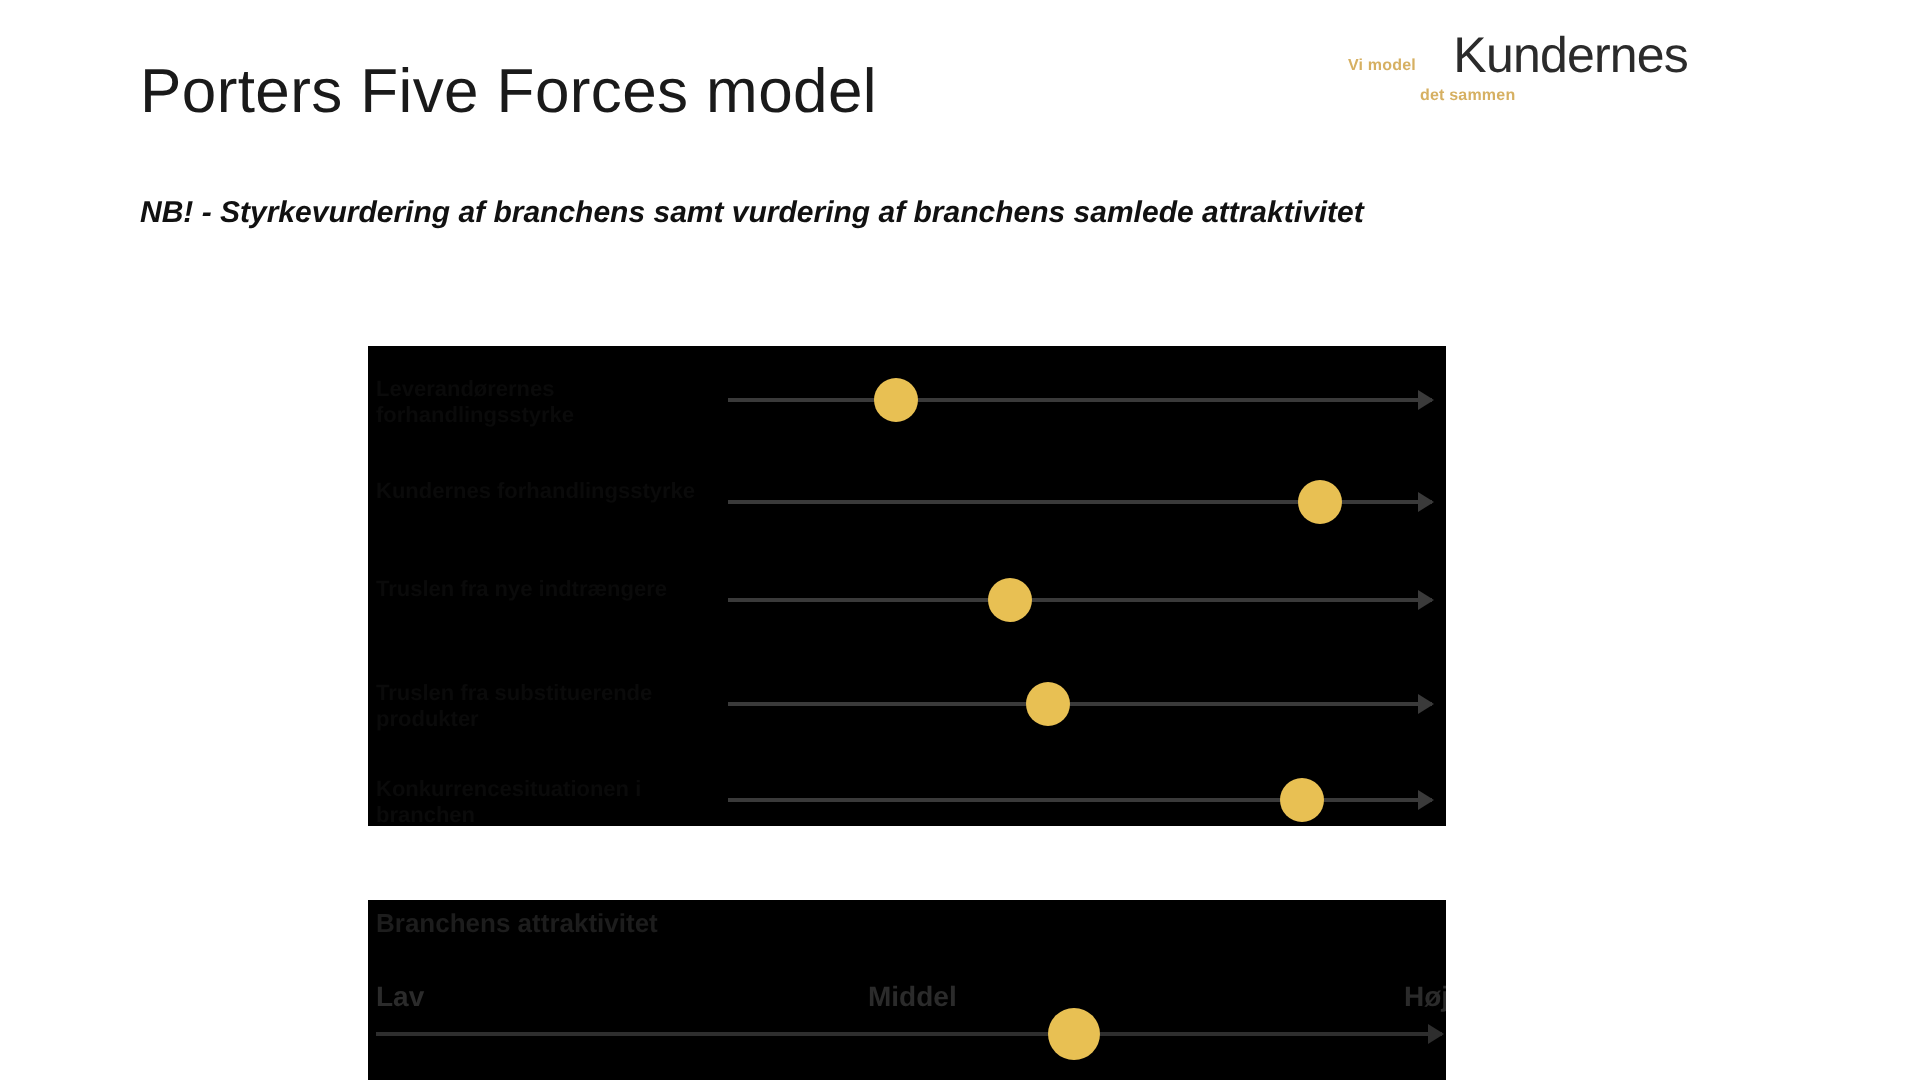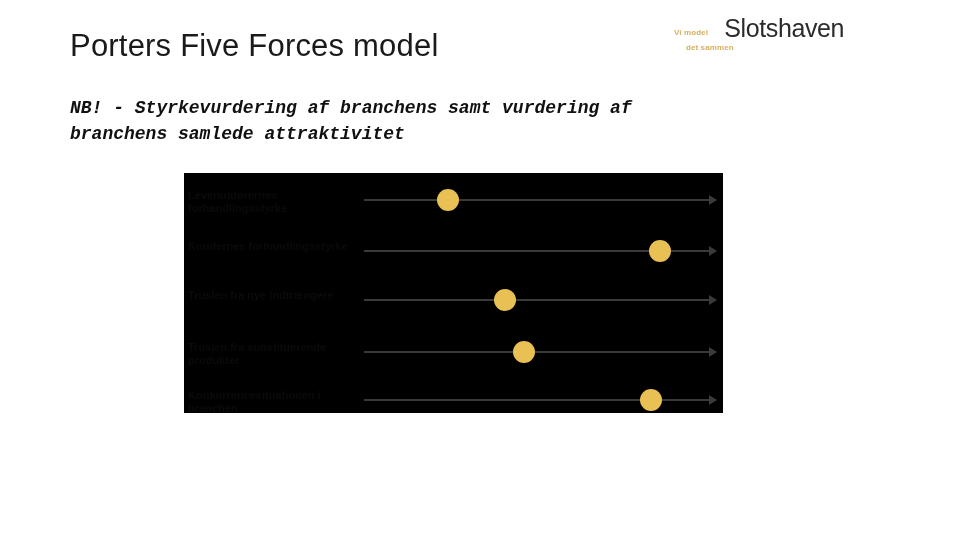--- a/index.html
+++ b/index.html
@@ -35,26 +35,25 @@
     color: #1a1a1a;
     letter-spacing: 0.2px;
     white-space: nowrap;
   }
 
   .slide-subtitle {
     position: absolute;
     left: 70px;
     top: 96px;
     width: 640px;
-    font-size: 18px;
+    font-size: 15px;
     font-style: italic;
     font-weight: 600;
     color: #111111;
     line-height: 1.42;
-    font-family: Liberation Mono, monospace;
   }
 
   
   .logo {
     position: absolute;
     right: 12px;
     top: 12px;
     width: 176px;
     height: 66px;
   }
@@ -83,21 +82,21 @@
     left: 6px;
     top: 16px;
     font-size: 8px;
     font-weight: 600;
     color: #d6b062;
     letter-spacing: 0.1px;
     white-space: nowrap;
   }
   .logo-tag2 {
     position: absolute;
-    left: 18px;
+    left: 42px;
     top: 31px;
     font-size: 8px;
     font-weight: 600;
     color: #d6b062;
     letter-spacing: 0.1px;
     white-space: nowrap;
   }
 
   
   .panel {
@@ -210,21 +209,21 @@
 
 <div id="slide">
 
   <div class="slide-title">Porters Five Forces model</div>
 
   <div class="slide-subtitle">NB! - Styrkevurdering af branchens samt vurdering af branchens samlede attraktivitet</div>
 
   <div class="logo">
     <div class="logo-tag1">Vi model</div>
     <div class="logo-tag2">det sammen</div>
-    <div class="logo-line1">Slotshaven</div>
+    <div class="logo-line1">Kundernes</div>
   </div>
 
   <div class="panel" id="panel-forces">
 
     <div class="force-row" style="top:7px;">
       <div class="force-label">Leverandørernes forhandlingsstyrke</div>
       <div class="axis">
         <div class="axis-head"></div>
         <div class="dot" style="left:24%;"></div>
       </div>
@@ -257,14 +256,28 @@
     <div class="force-row" style="top:207px;">
       <div class="force-label">Konkurrencesituationen i branchen</div>
       <div class="axis">
         <div class="axis-head"></div>
         <div class="dot" style="left:81.5%;"></div>
       </div>
     </div>
 
   </div>
 
+  <div class="panel" id="panel-attractiveness">
+
+    <div class="attr-title">Branchens attraktivitet</div>
+
+    <div class="attr-tick lav">Lav</div>
+    <div class="attr-tick mid">Middel</div>
+    <div class="attr-tick hoj">Høj</div>
+
+    <div class="attr-axis">
+      <div class="axis-head"></div>
+      <div class="attr-dot" style="left:65.5%;"></div>
+    </div>
+
+  </div>
 
 </div>
 
 </body></html>

